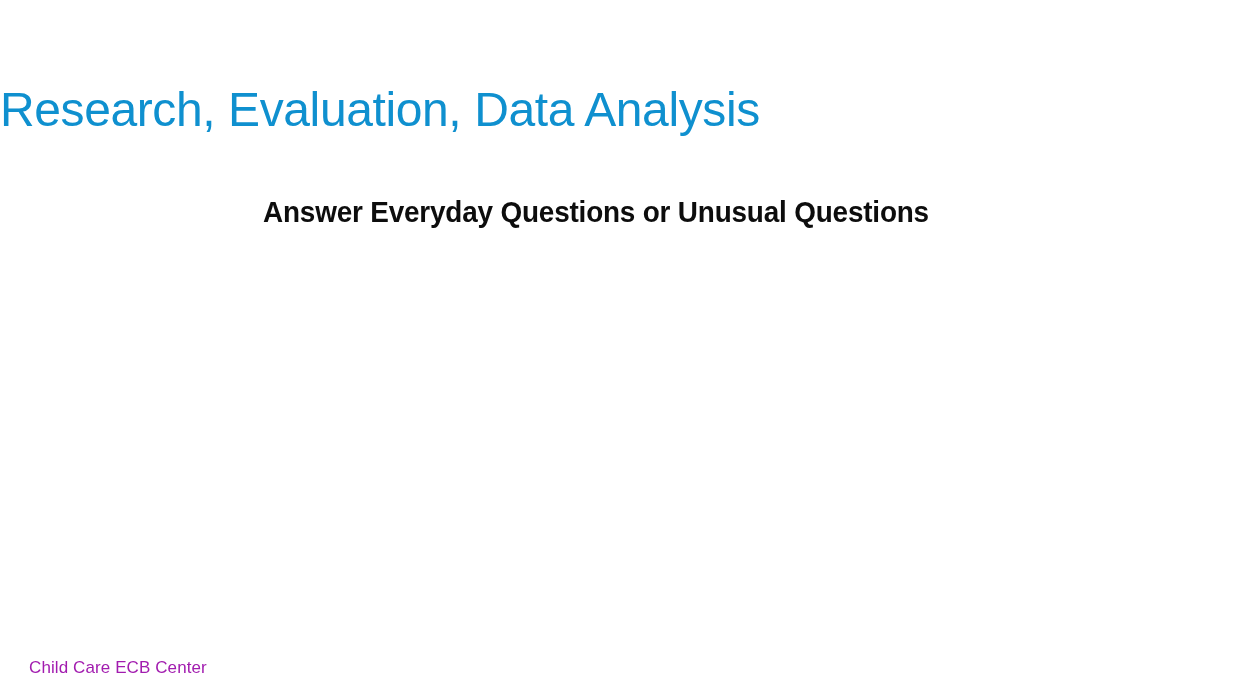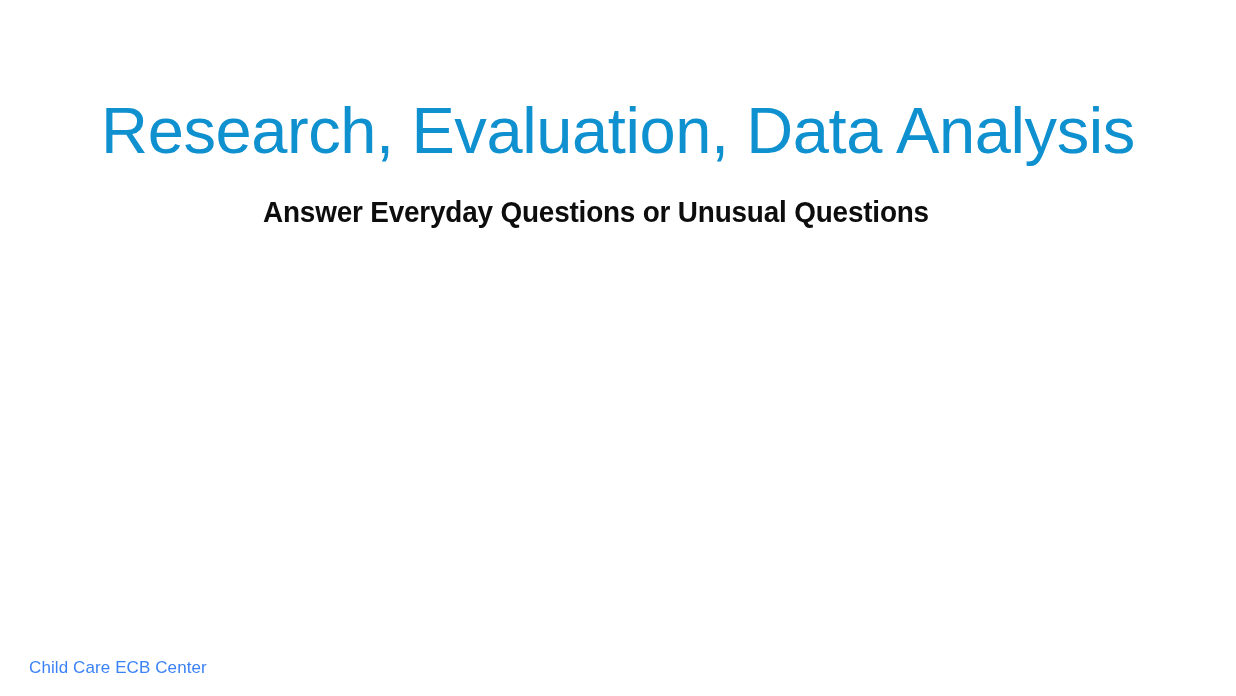--- a/index.html
+++ b/index.html
@@ -17,23 +17,22 @@
     position: relative;
     width: 1236px;
     height: 696px;
     background: #ffffff;
   }
   .slide-title {
     position: absolute;
     top: 52px;
     left: 0;
     width: 1236px;
-    text-align: center;
     font-family: "Liberation Sans", sans-serif;
-    font-size: 65px;
+    font-size: 48px;
     font-weight: 400;
     line-height: 1.08;
     letter-spacing: -0.4px;
     color: #0f90cf;
     white-space: nowrap;
   }
   .subtitle-block {
     position: absolute;
     top: 149px;
     left: 0;
@@ -70,21 +69,21 @@
     width: 1236px;
     height: 330px;
   }
   .slide-footer {
     position: absolute;
     left: 29px;
     top: 658px;
     font-family: "Liberation Sans", sans-serif;
     font-size: 17px;
     font-weight: 400;
-    color: #3b82f6;
+    color: #a21caf;
     letter-spacing: 0.1px;
     white-space: nowrap;
   }
 </style>
 </head>
 <body>
 
 <div class="slide">
 
   <h1 class="slide-title">Research, Evaluation, Data Analysis</h1>

